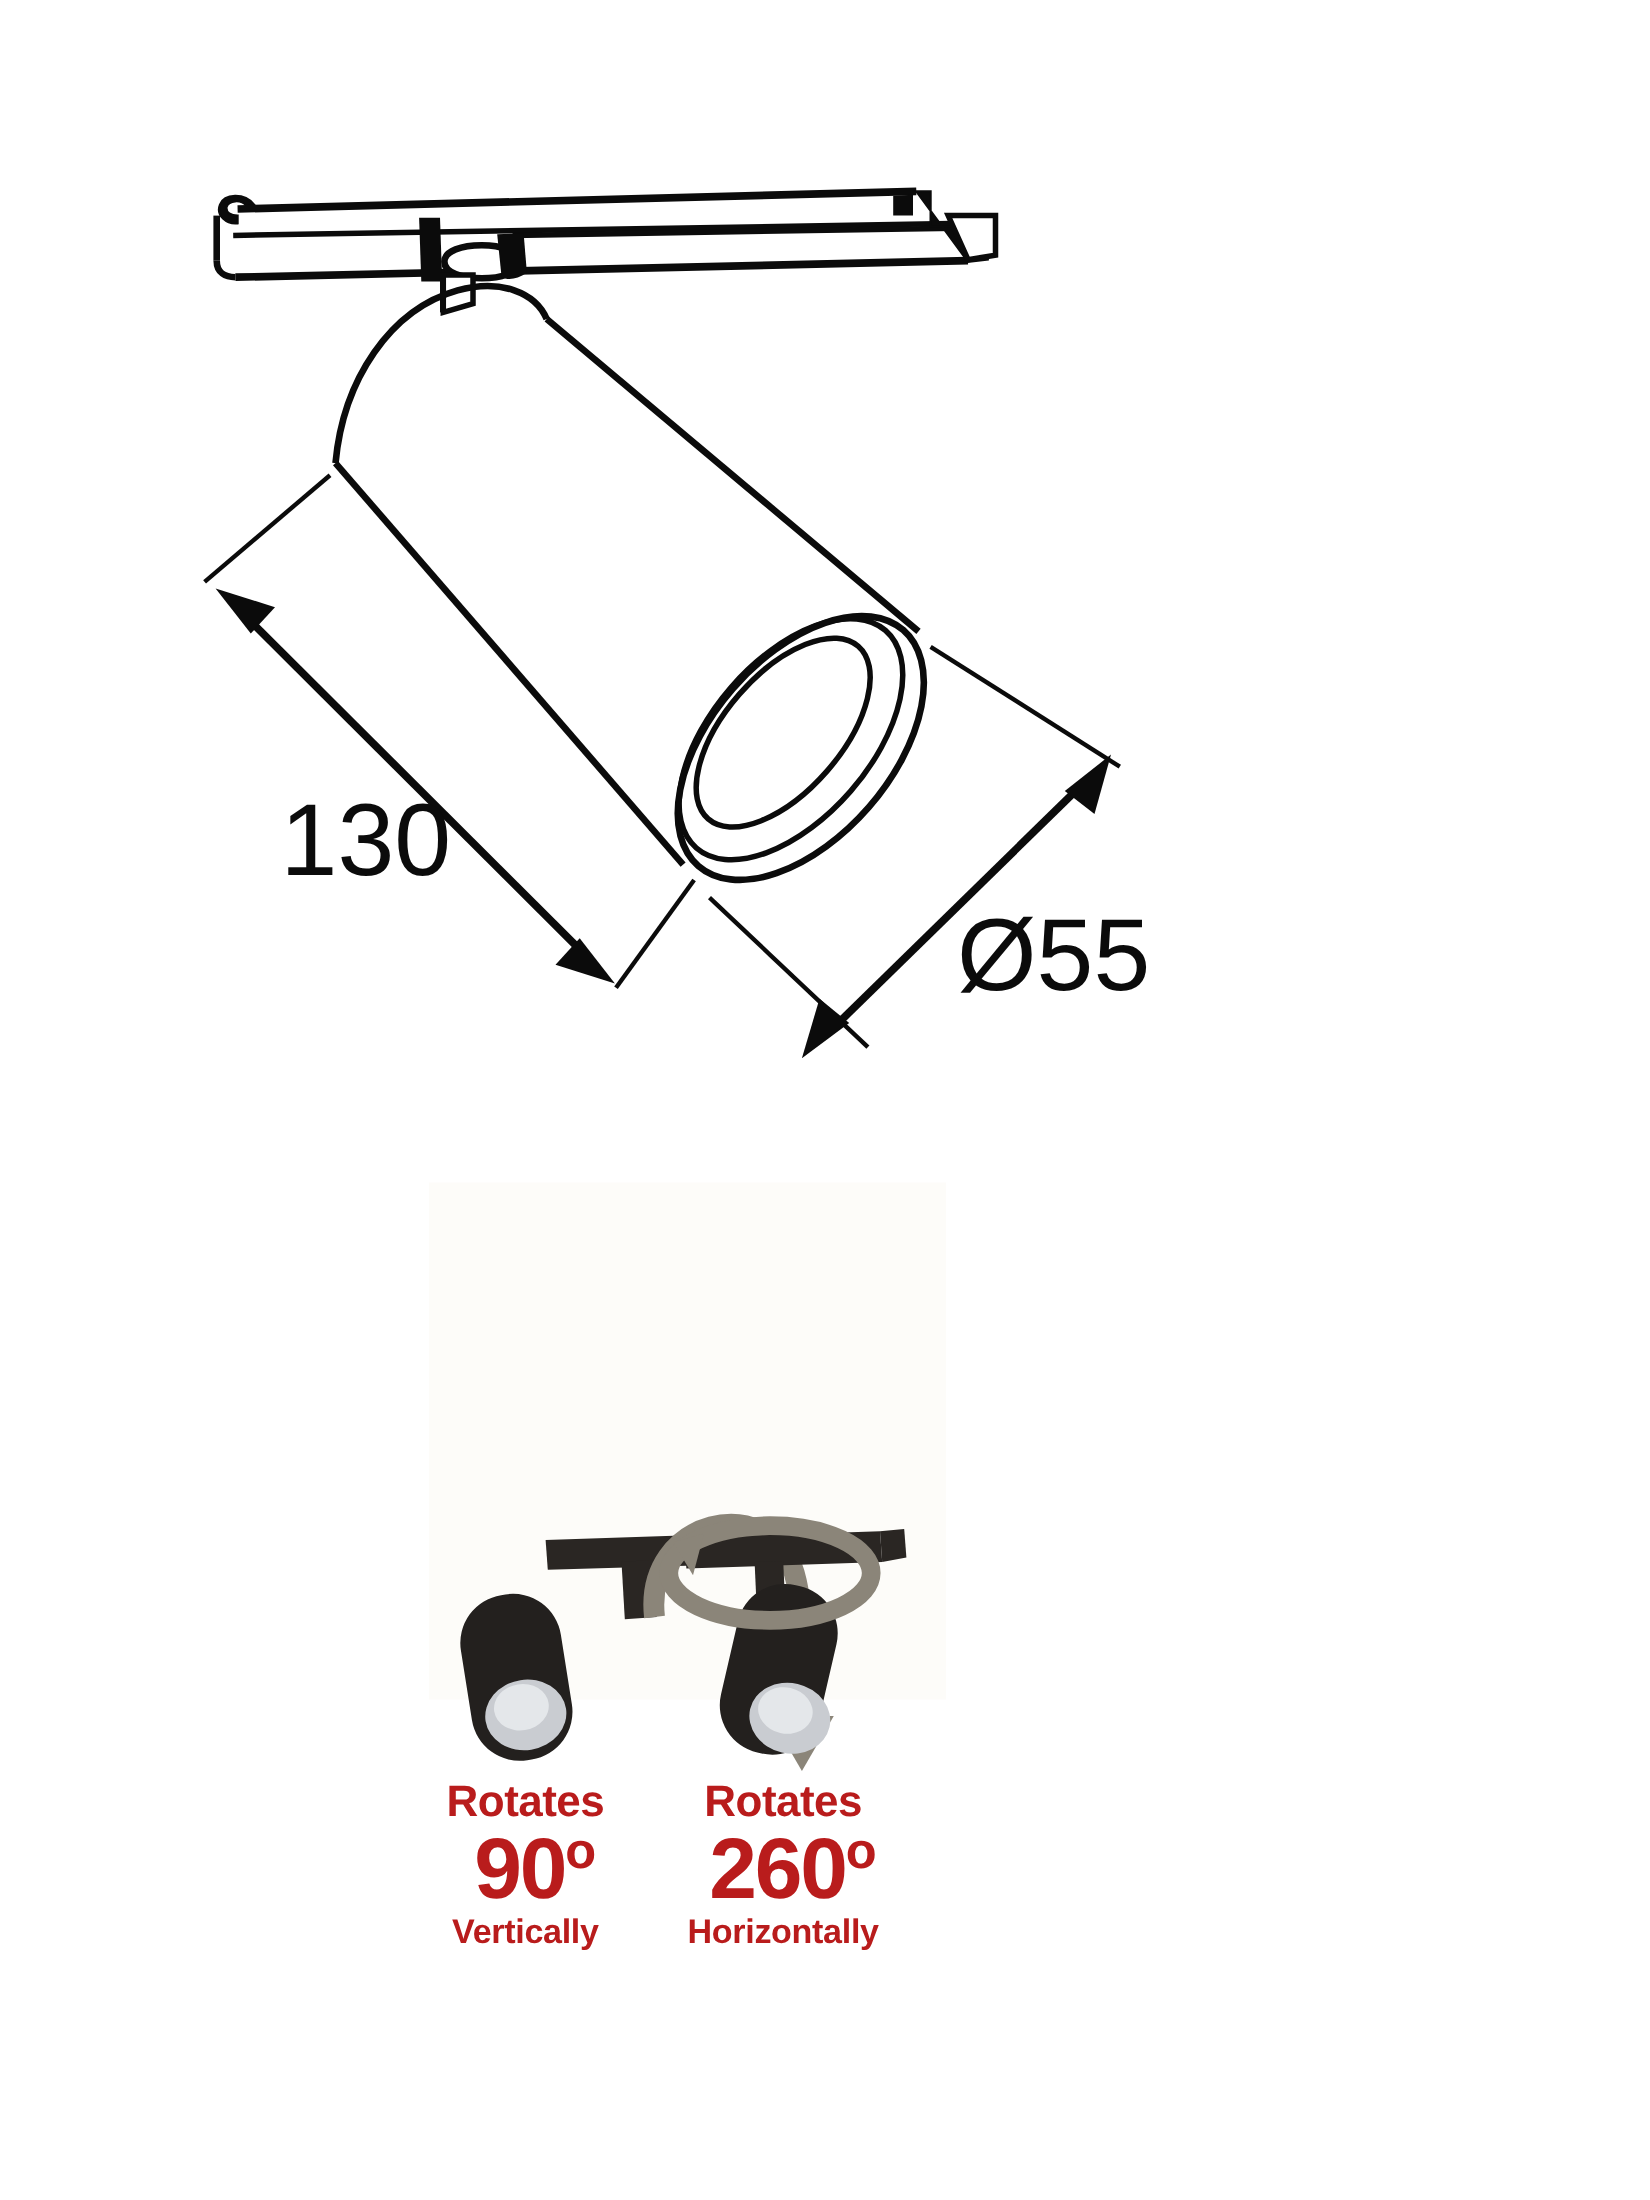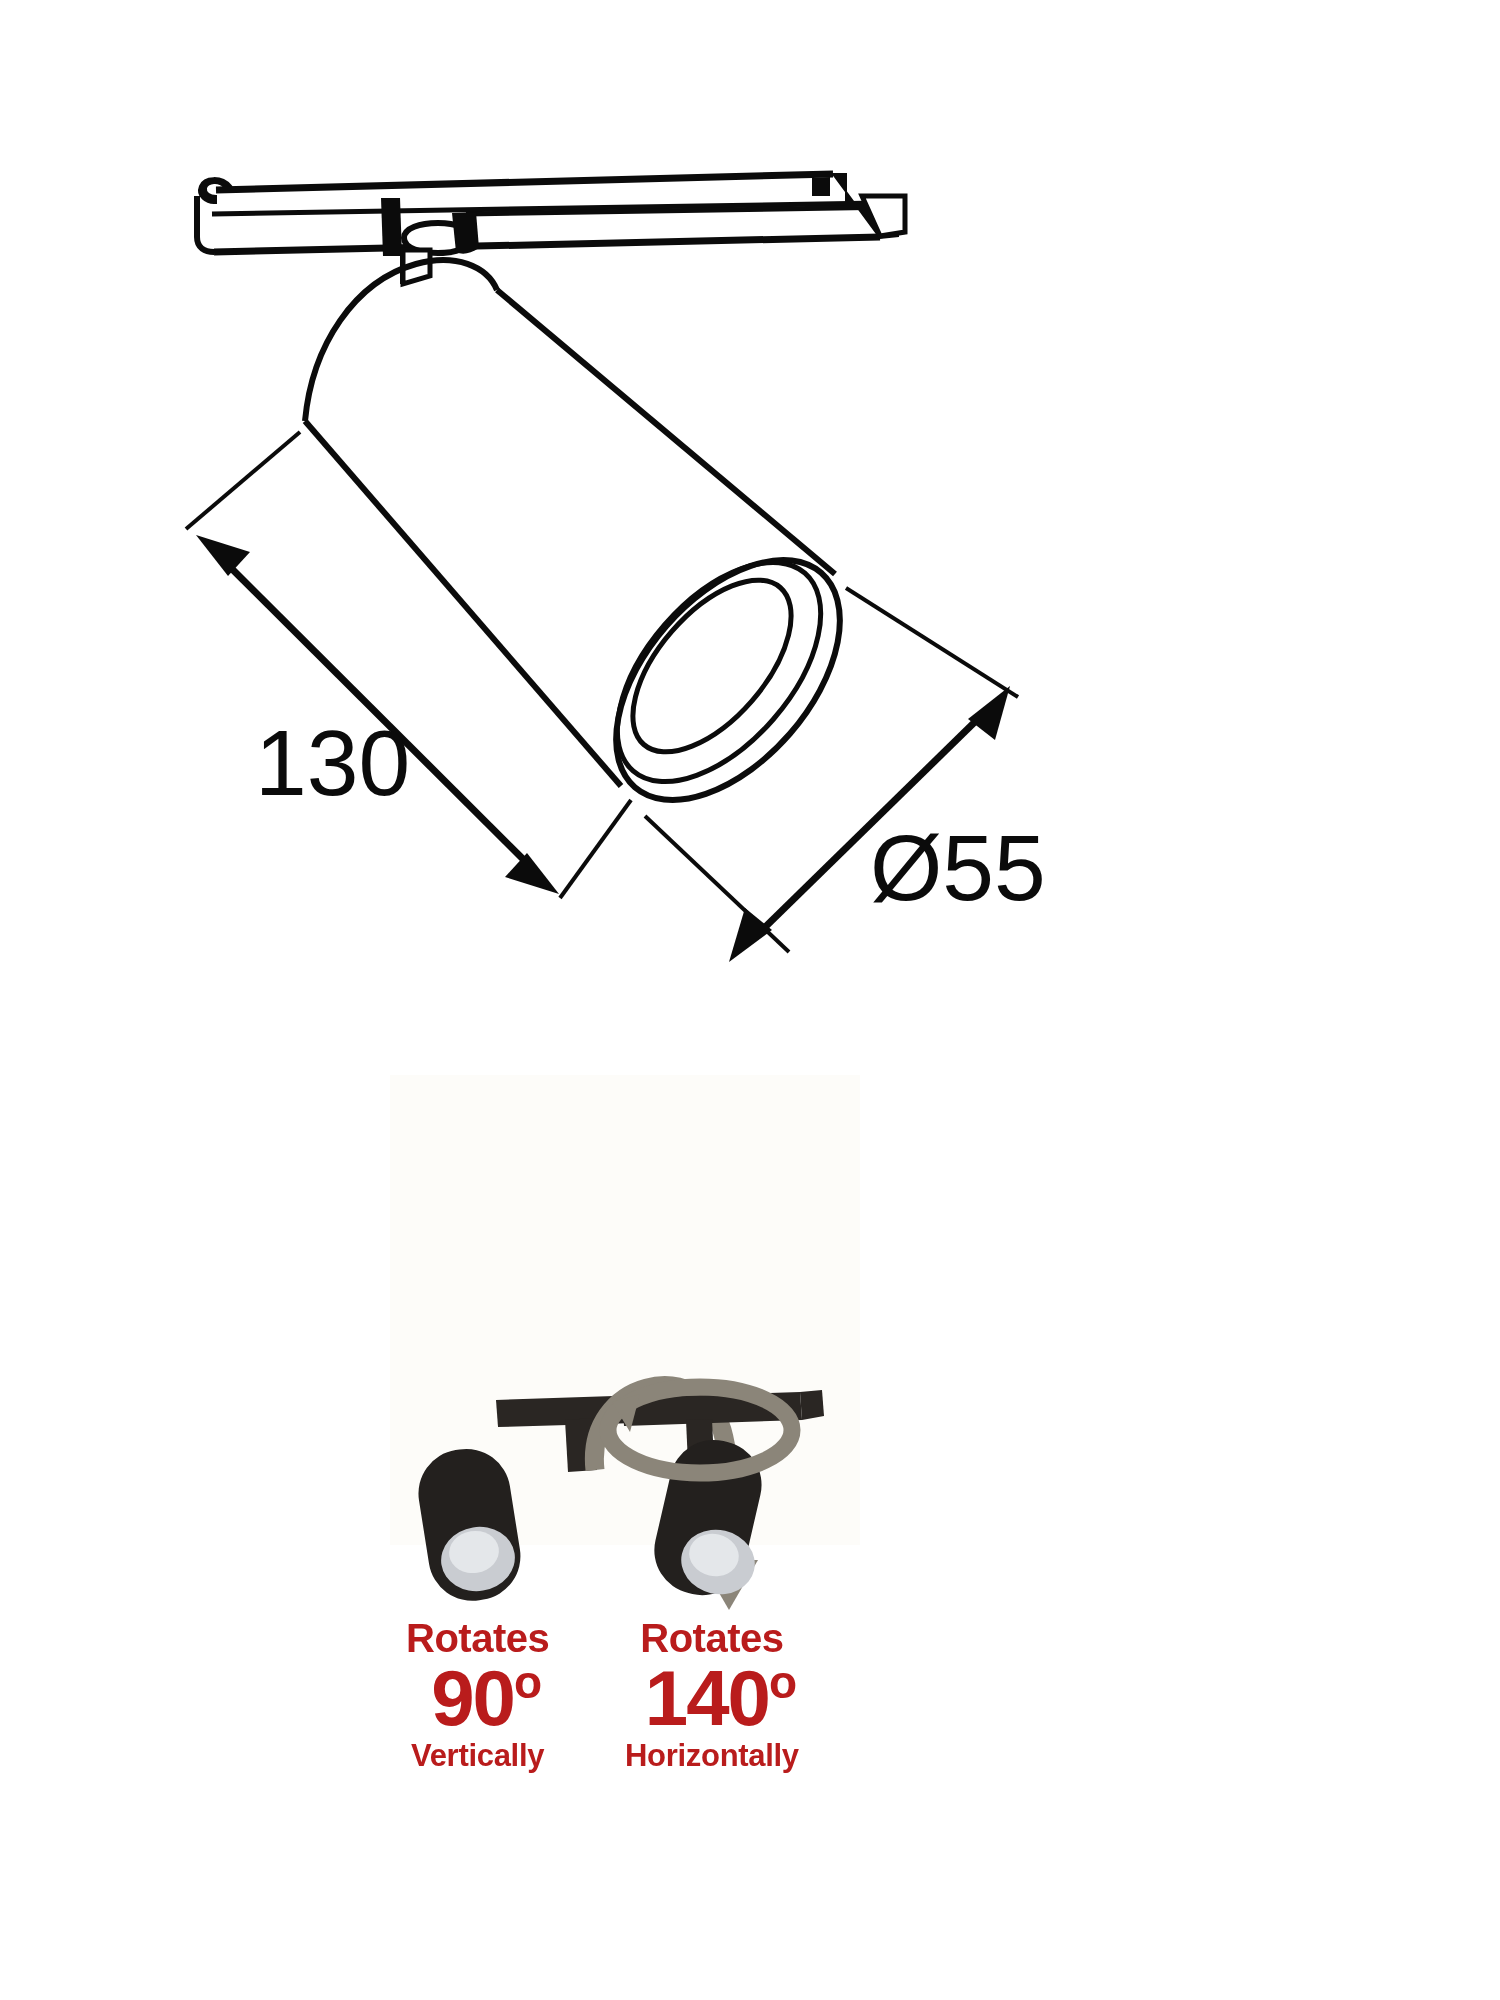--- a/index.html
+++ b/index.html
@@ -190,18 +190,18 @@
     <p class="rot-word">Rotates</p>
     <p class="rot-angle">
       <span>90</span><span class="deg">o</span>
     </p>
     <p class="rot-axis">Vertically</p>
   </div>
 
   <div class="rot-block" style="left:625px; top:1618px;">
     <p class="rot-word">Rotates</p>
     <p class="rot-angle">
-      <span>140</span><span class="deg">o</span>
+      <span>260</span><span class="deg">o</span>
     </p>
     <p class="rot-axis">Horizontally</p>
   </div>
 
 </div>
 
 </body></html>

